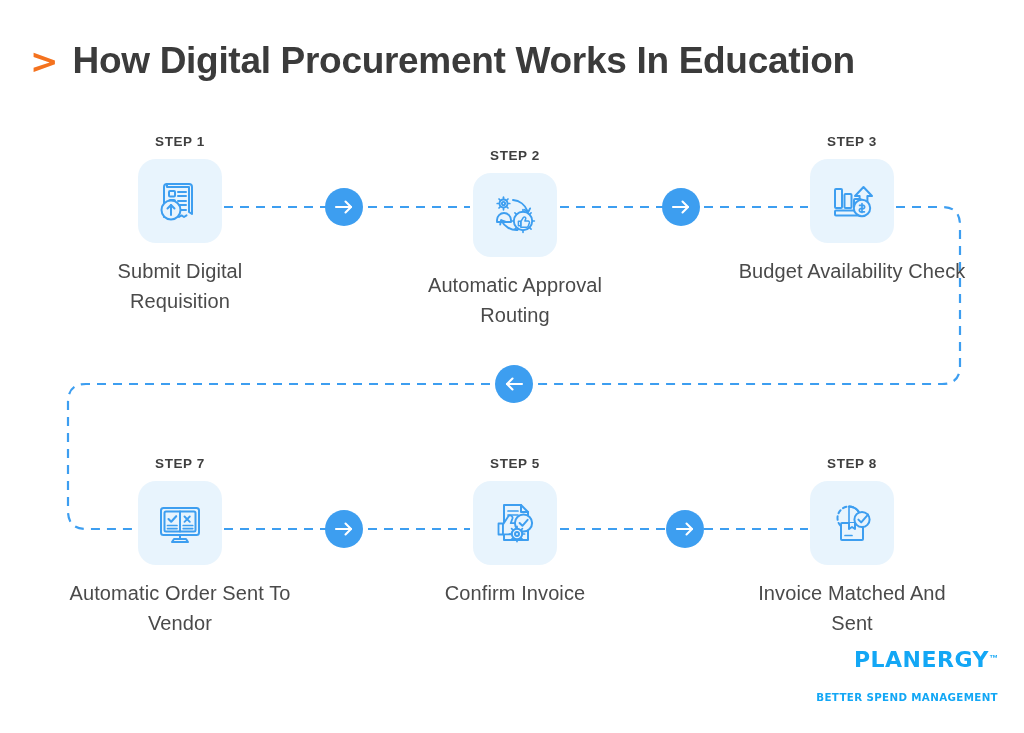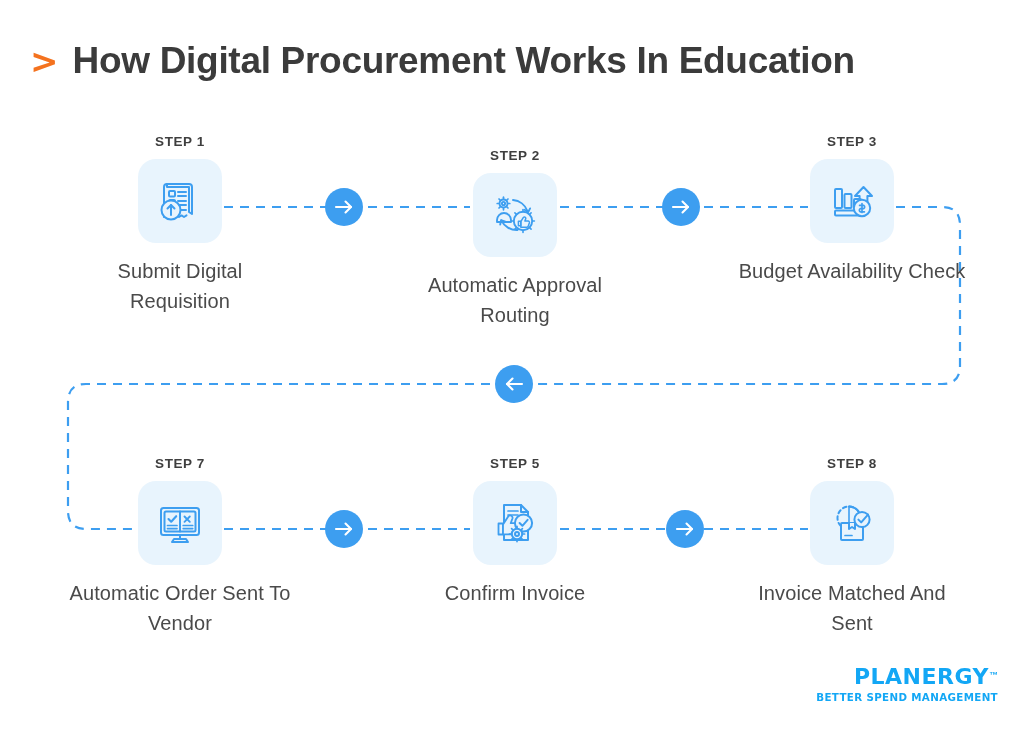--- a/index.html
+++ b/index.html
@@ -121,21 +121,21 @@
     display: inline-block;
     position: relative;
   }
   .logo-tm {
     font-size: 9px;
     vertical-align: super;
     font-weight: 700;
     color: #13a7f5;
   }
   .logo-tag {
-    margin-top: 3px;
+    margin-top: 20px;
     font-size: 10.3px;
     font-weight: 700;
     color: #13a7f5;
     letter-spacing: 0.35px;
     font-family: "DejaVu Sans", sans-serif;
     text-align: right;
   }
 </style>
 </head>
 <body>

